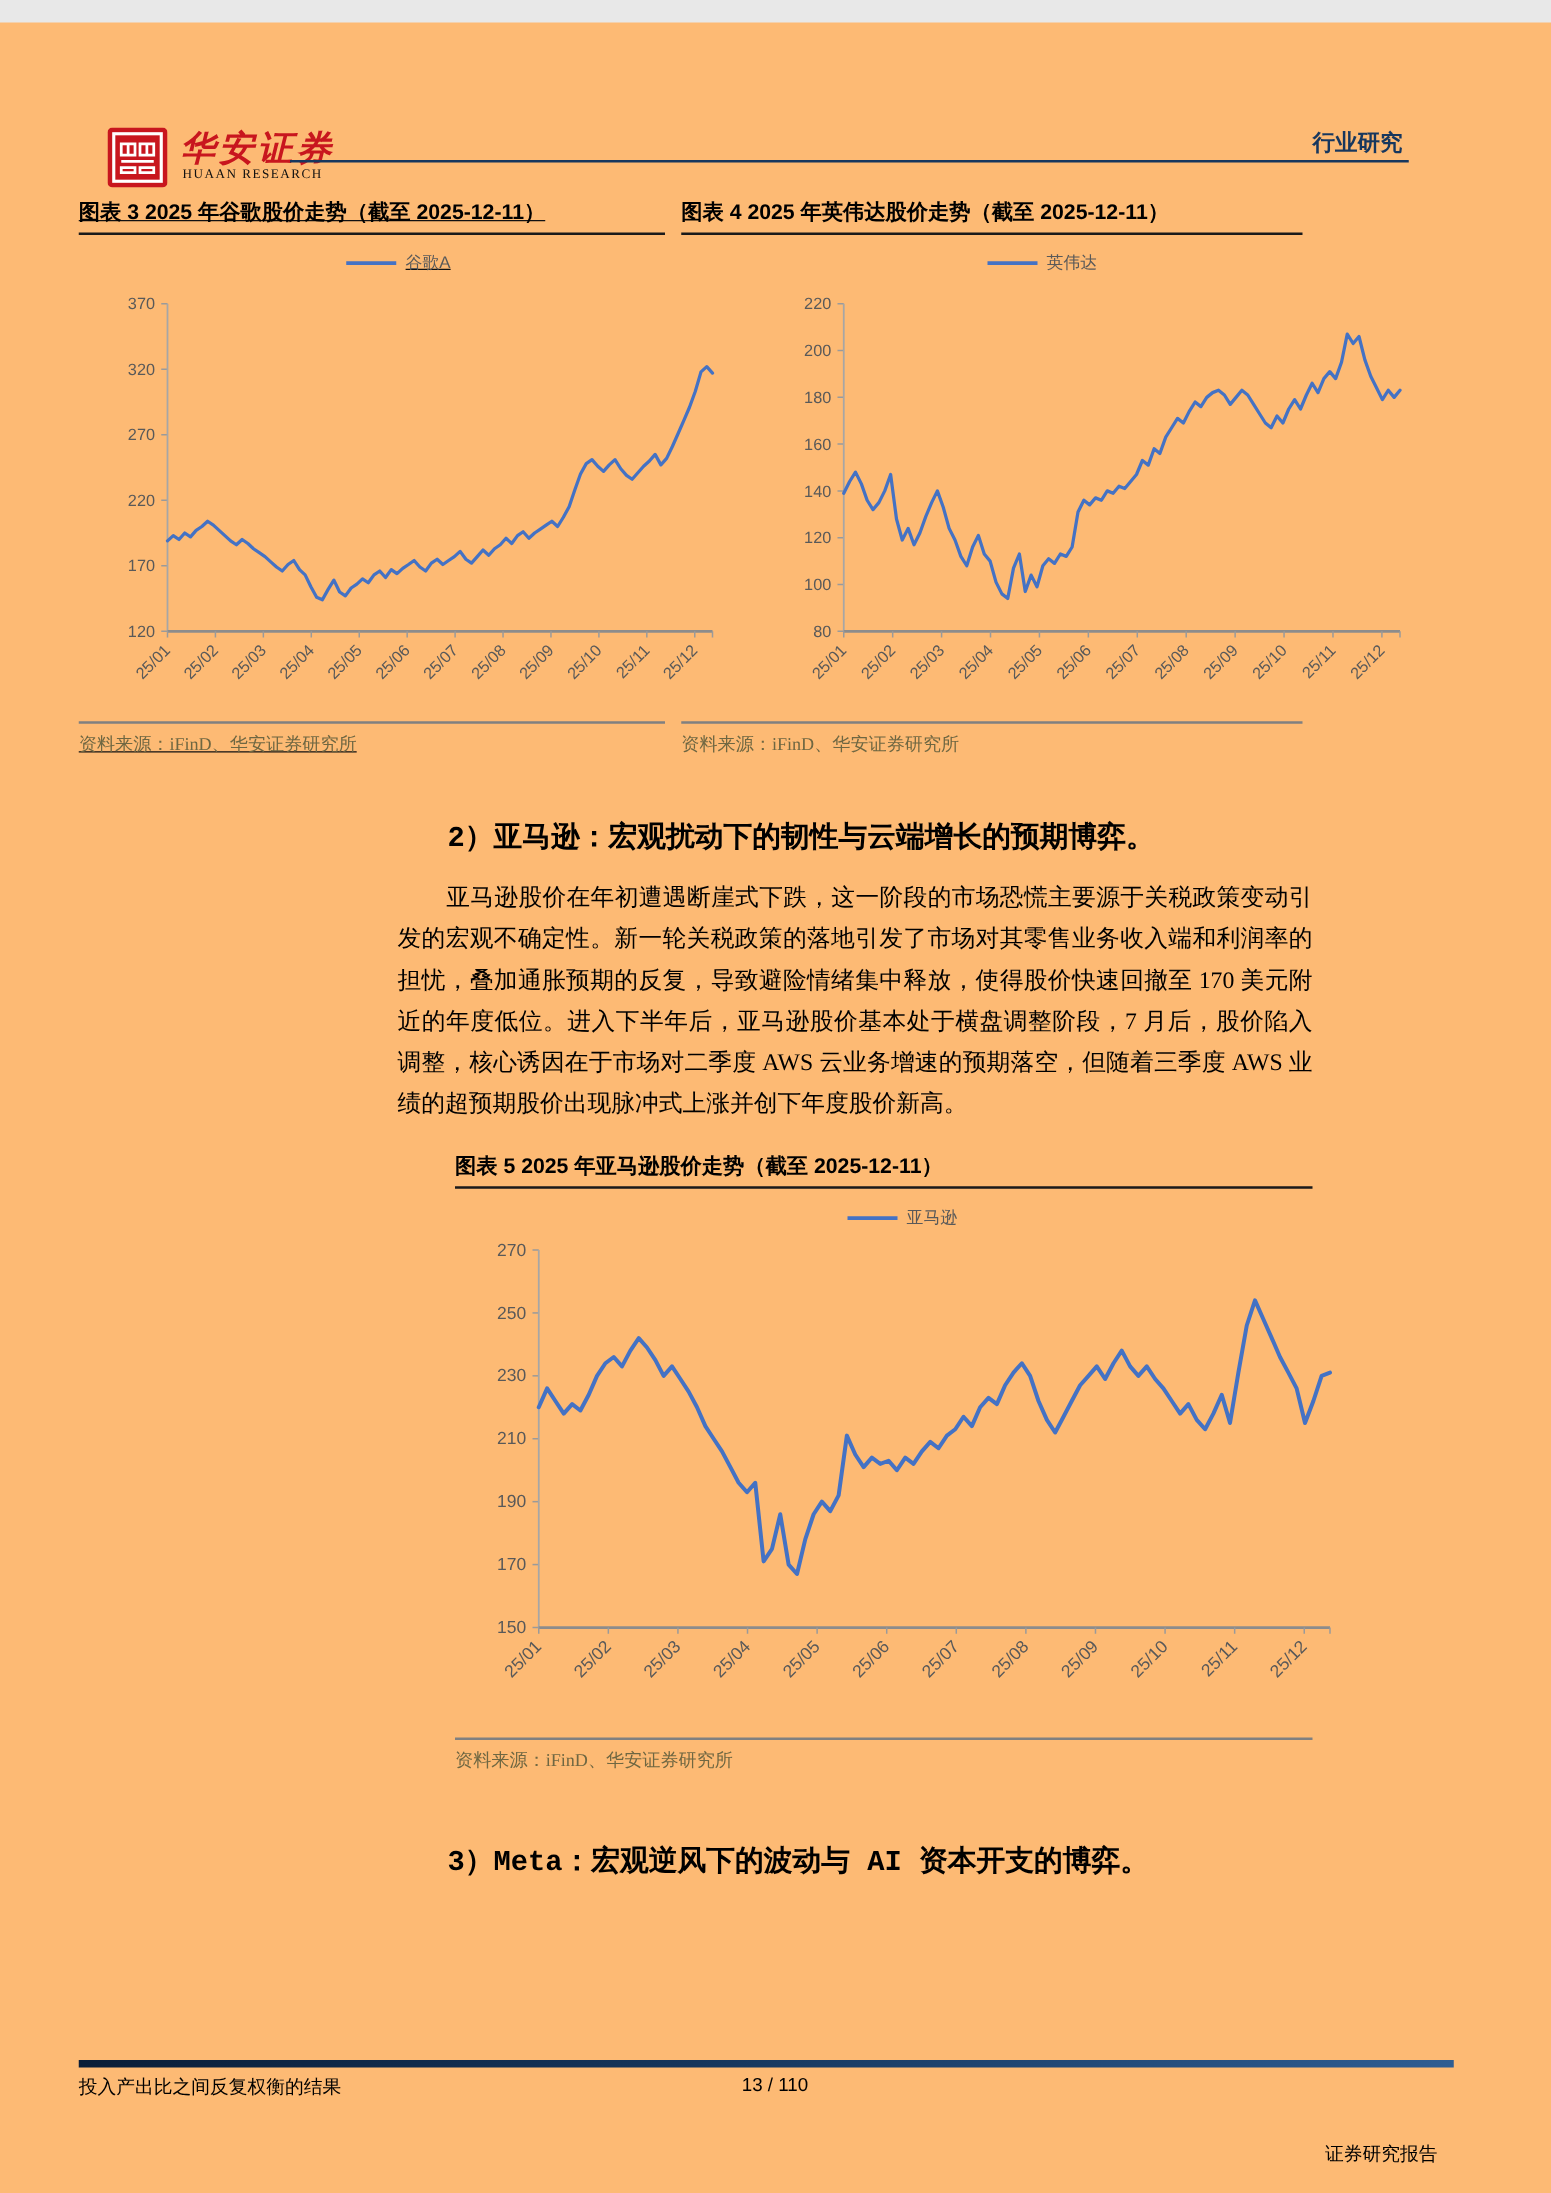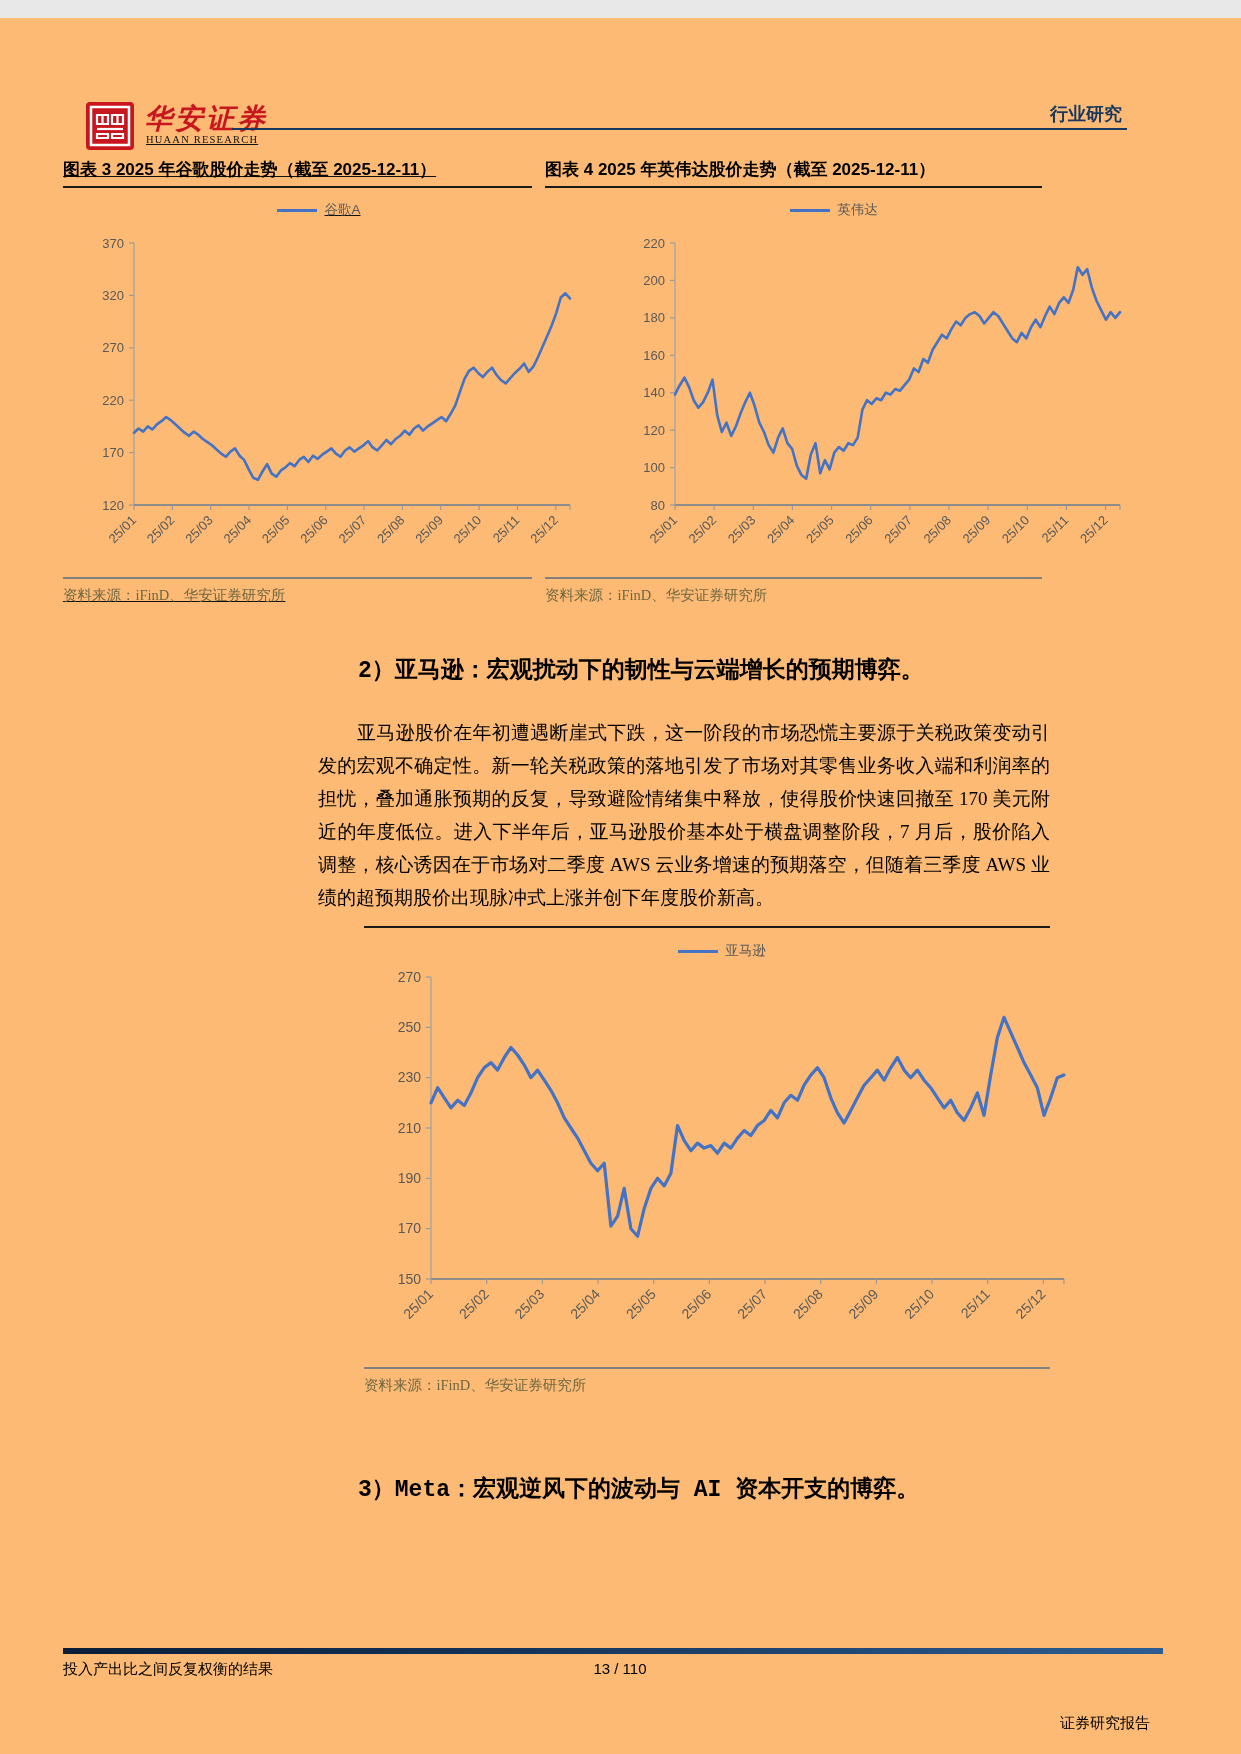--- a/index.html
+++ b/index.html
@@ -11,21 +11,21 @@
   }
   
   .seal { position:absolute; left:86px; top:84px; width:48px; height:48px; }
   .brand-name {
     position:absolute; left:144px; top:82px; font-size:28px; font-weight:bold;
     font-style:italic; color:#c8161e; letter-spacing:3px;
     font-family:"Liberation Serif",serif;
   }
   .brand-sub {
     position:absolute; left:146px; top:116px; font-size:10.5px; color:#111;
-    letter-spacing:1.2px; font-family:"Liberation Serif",serif;text-decoration:underline;
+    letter-spacing:1.2px; font-family:"Liberation Serif",serif;
   }
   .header-rule { position:absolute; left:232px; top:110px; width:895px; height:2px; background:#17375e; }
   .section-label {
     position:absolute; top:84px; left:1010px; width:112px; text-align:right;
     font-size:18px; font-weight:bold; color:#17375e;
   }
   
   .fig-col { position:absolute; top:140px; }
   #col-a { left:63px; width:512px;text-decoration:underline; }
   #col-b { left:545px; width:578px; }
@@ -49,21 +49,21 @@
   .sec-heading {
     position:absolute; left:358px; width:700px; font-size:23px; font-weight:bold; color:#000;
     font-family:Liberation Mono, monospace;
   }
   #heading-amazon { top:636px; }
   #heading-meta  { top:1455px; }
   .body-para {
     position:absolute; left:318px; width:732px; font-size:19px; line-height:33px;
     text-align:justify; text-indent:2.05em; color:#000;
   }
-  #para-amazon { top:698px; }
+  #para-amazon { top:684px; }
   #para-meta   { top:1490px; height:100px; overflow:hidden; }
   
   #fig5 { position:absolute; left:364px; top:903px; width:747px; }
   #fig5 .fig-rule { width:686px; }
   #fig5 .legend { width:716px; margin-top:14px; }
   #fig5 .chart-svg text.tick-label { font-size:14px; }
   #fig5 .fig-bottom-rule { width:686px; margin-top:22px; }
   
   .footer-bar {
     position:absolute; left:63px; top:1630px; width:1100px; height:6px;
@@ -204,20 +204,21 @@
         <polyline points="130.0,175.6 134.7,166.2 139.4,158.7 144.1,168.1 148.7,181.2 153.4,188.7 158.1,183.1 162.8,173.7 167.5,160.6 172.2,196.2 176.8,213.0 181.5,203.7 186.2,216.8 190.9,207.4 195.6,194.3 200.3,183.1 204.9,173.7 209.6,186.8 214.3,203.7 219.0,213.0 223.7,226.1 228.4,233.6 233.1,218.6 237.7,209.3 242.4,224.2 247.1,229.9 251.8,246.7 256.5,256.1 261.2,259.8 265.8,235.5 270.5,224.2 275.2,254.2 279.9,241.1 284.6,250.4 289.3,233.6 293.9,228.0 298.6,231.7 303.3,224.2 308.0,226.1 312.7,218.6 317.4,190.6 322.1,181.2 326.7,184.9 331.4,179.3 336.1,181.2 340.8,173.7 345.5,175.6 350.2,170.0 354.8,171.8 359.5,166.2 364.2,160.6 368.9,149.4 373.6,153.1 378.3,140.0 382.9,143.8 387.6,130.7 392.3,123.2 397.0,115.7 401.7,119.4 406.4,110.1 411.1,102.6 415.7,106.3 420.4,98.9 425.1,95.1 429.8,93.2 434.5,97.0 439.2,104.5 443.8,98.9 448.5,93.2 453.2,97.0 457.9,104.5 462.6,112.0 467.3,119.4 471.9,123.2 476.6,113.8 481.3,119.4 486.0,108.2 490.7,100.7 495.4,108.2 500.1,97.0 504.7,87.6 509.4,95.1 514.1,83.9 518.8,78.3 523.5,83.9 528.2,70.8 532.8,48.3 537.5,55.8 542.2,50.2 546.9,68.9 551.6,82.0 556.3,91.4 560.9,100.7 565.6,93.2 570.3,98.9 575.0,93.2" fill="none" stroke="#4472c4" stroke-width="2.6" stroke-linejoin="round" stroke-linecap="round"></polyline>
       </svg>
     <div class="fig-bottom-rule"></div>
     <div class="fig-source">资料来源：iFinD、华安证券研究所</div>
   </div>
 
   <h3 class="sec-heading" id="heading-amazon">2）亚马逊：宏观扰动下的韧性与云端增长的预期博弈。</h3>
   <p class="body-para" id="para-amazon">亚马逊股价在年初遭遇断崖式下跌，这一阶段的市场恐慌主要源于关税政策变动引发的宏观不确定性。新一轮关税政策的落地引发了市场对其零售业务收入端和利润率的担忧，叠加通胀预期的反复，导致避险情绪集中释放，使得股价快速回撤至 170 美元附近的年度低位。进入下半年后，亚马逊股价基本处于横盘调整阶段，7 月后，股价陷入调整，核心诱因在于市场对二季度 AWS 云业务增速的预期落空，但随着三季度 AWS 业绩的超预期股价出现脉冲式上涨并创下年度股价新高。</p>
 
   <div id="fig5">
+    <div class="fig-title">图表 5  2025 年亚马逊股价走势（截至 2025-12-11）</div>
     <div class="fig-rule"></div>
     <div class="legend">
       <span class="legend-line"></span>
       <span class="legend-label">亚马逊</span>
     </div>
     <svg class="chart-svg" width="716" height="385">
         <line x1="62" y1="319" x2="67" y2="319" stroke="#9a9a9a" stroke-width="1.2"></line>
         <text x="57" y="323.5" text-anchor="end" class="tick-label">150</text>
         <line x1="62" y1="268.6666666666667" x2="67" y2="268.6666666666667" stroke="#9a9a9a" stroke-width="1.2"></line>
         <text x="57" y="273.1666666666667" text-anchor="end" class="tick-label">170</text>

